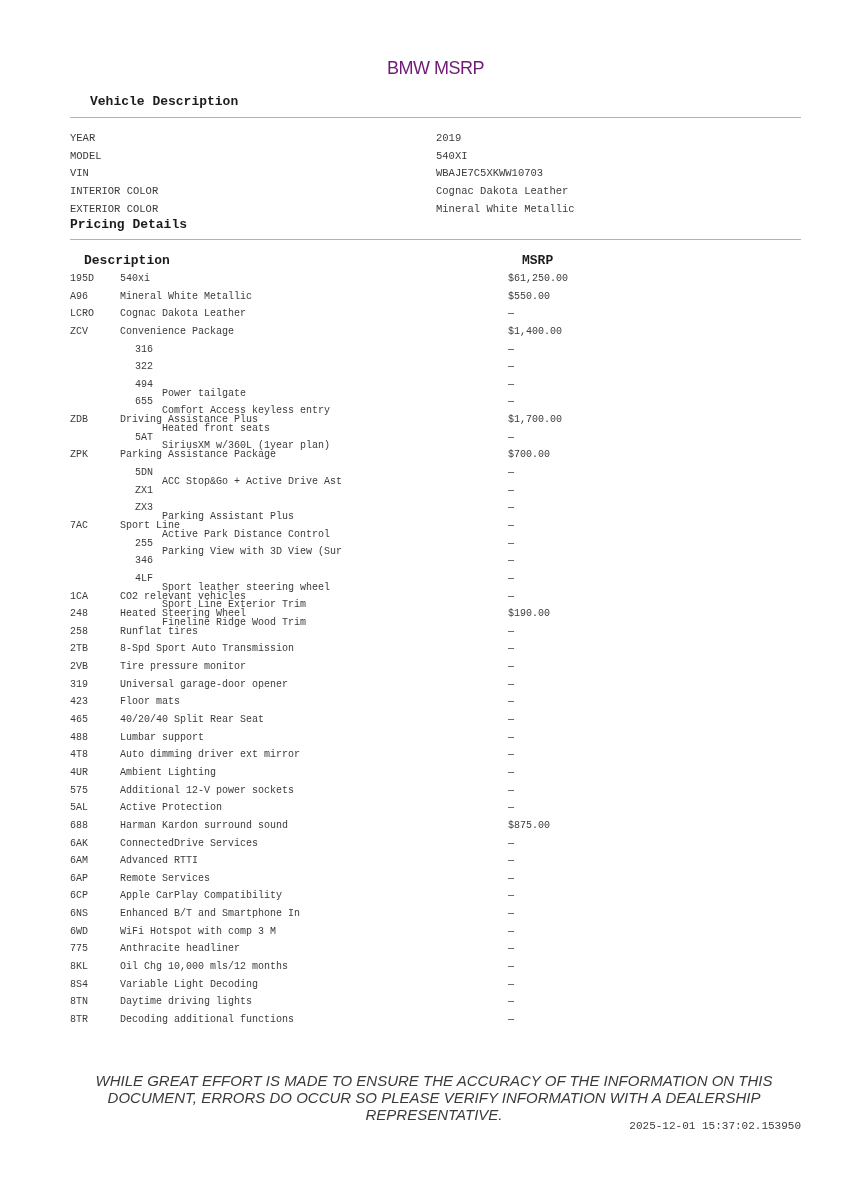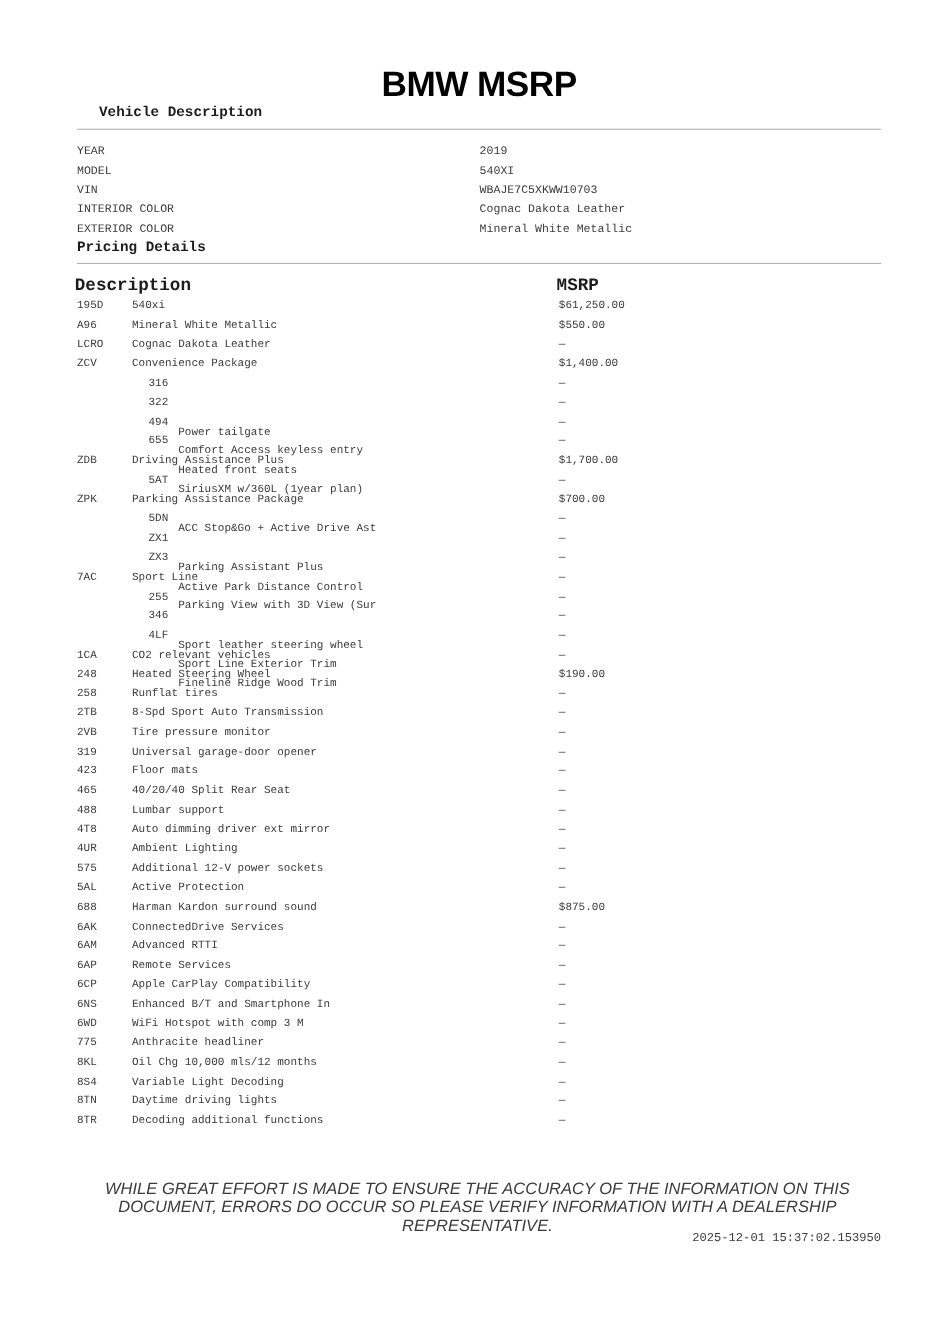--- a/index.html
+++ b/index.html
@@ -11,23 +11,23 @@
     background: #ffffff;
     overflow: hidden;
     font-family: "Liberation Mono", monospace;
     color: #3b3b3b;
   }
   .doc-title {
     position: absolute;
     left: 70px; top: 58px; width: 731px;
     text-align: center;
     font-family: "Liberation Sans", sans-serif;
-    font-weight: bold;
-    font-size: 32px;
-    color: #000000;
+    font-weight: normal;
+    font-size: 18px;
+    color: #701a75;
     letter-spacing: -0.5px;
   }
   .section-heading {
     position: absolute;
     left: 70px;
     font-family: "Liberation Mono", monospace;
     font-weight: bold;
     font-size: 13px;
     color: #1c1c1c;
   }
@@ -43,24 +43,24 @@
   .vehicle-fields {
     position: absolute;
     left: 70px; top: 130px; width: 731px;
     font-size: 10.5px;
   }
   .field-row { position: relative; height: 17.65px; line-height: 17.65px; }
   .field-label { position: absolute; left: 0; white-space: pre; }
   .field-value { position: absolute; left: 366px; white-space: pre; }
   .table-header {
     position: absolute;
-    left: 68px; top: 252px; width: 731px;
+    left: 84px; top: 252px; width: 731px;
     height: 17.65px; line-height: 17.65px;
     font-weight: bold;
-    font-size: 16px;
+    font-size: 13px;
     color: #1c1c1c;
     font-family: Liberation Mono, monospace;
   }
   .table-header .desc-col { position: absolute; left: 0; }
   .table-header .msrp-col { position: absolute; left: 438px; }
   .pricing-rows {
     position: absolute;
     left: 70px; top: 270px; width: 731px;
     font-size: 10px;
   }

